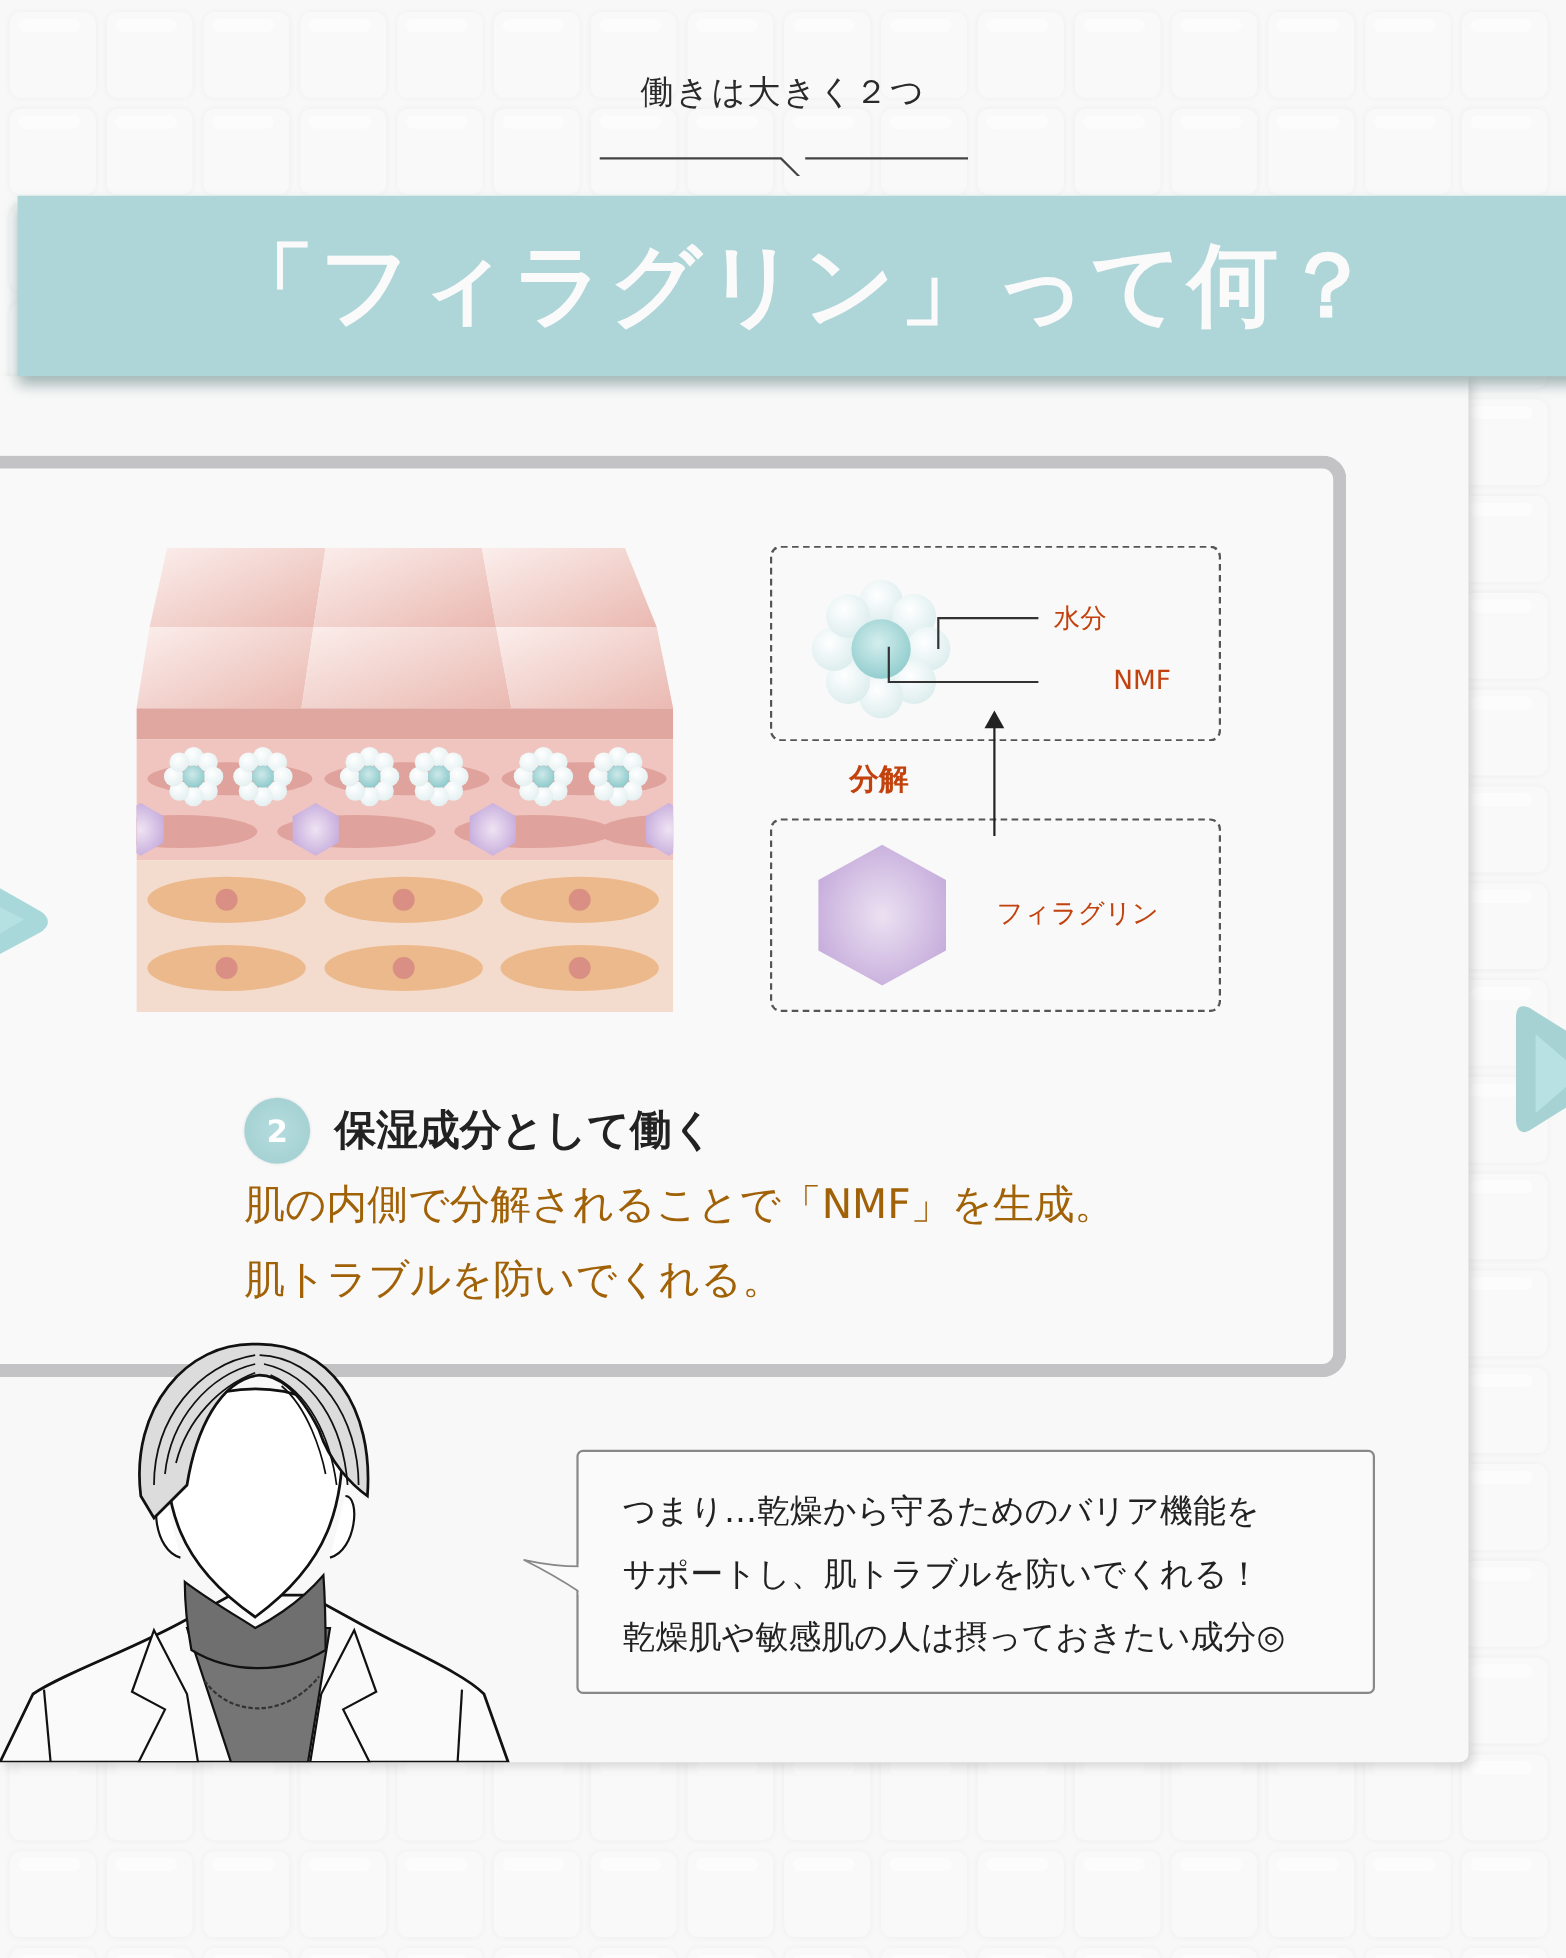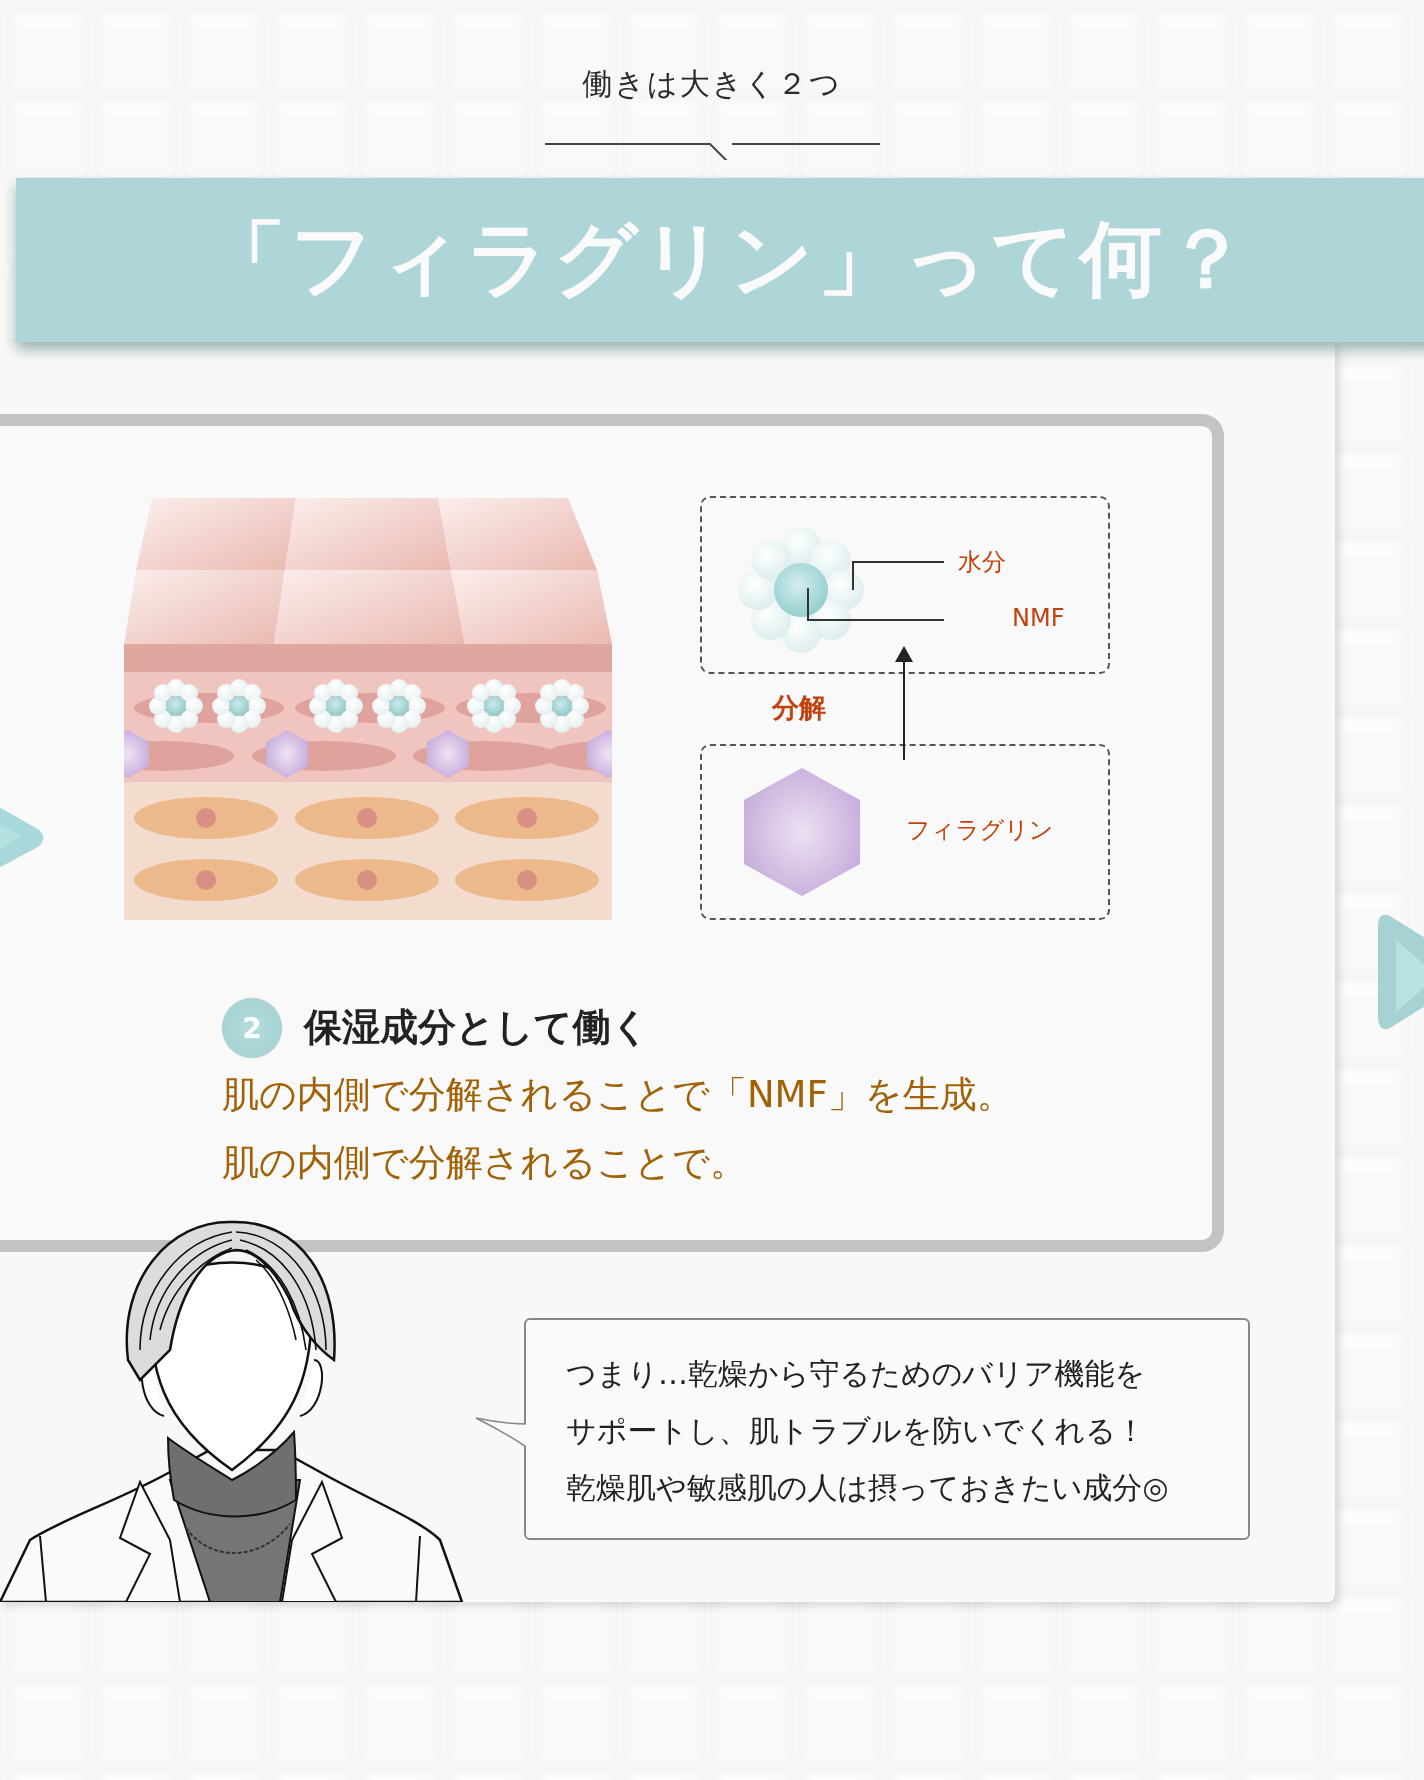--- a/index.html
+++ b/index.html
@@ -609,21 +609,21 @@
     </defs>
     <polygon points="62,4 120,36 120,100 62,132 4,100 4,36" fill="url(#bigHex)"></polygon>
   </svg>
   <div class="label-text" style="left:210px; top:320px;text-align:center;">フィラグリン</div>
 </div>
 
 <div class="point">
   <div class="badge">2</div>
   <div class="point-title">保湿成分として働く</div>
   <div class="body-line" style="top:72px;">肌の内側で分解されることで「NMF」を生成。</div>
-  <div class="body-line" style="top:140px;">肌の内側で分解されることで。</div>
+  <div class="body-line" style="top:140px;">肌トラブルを防いでくれる。</div>
 </div>
 
 <div class="bubble">
   <div class="bubble-line" style="top:91px;">サポートし、肌トラブルを防いでくれる！</div>
   <div class="bubble-line" style="top:34px;">つまり…乾燥から守るためのバリア機能を</div>
   <div class="bubble-line" style="top:148px;">乾燥肌や敏感肌の人は摂っておきたい成分◎</div>
 </div>
 <svg class="bubble-tail" width="56" height="44" viewBox="0 0 56 44">
   <path d="M54,14 C40,14 20,12 2,8 C18,16 36,26 54,38" fill="#fafafa" stroke="#888" stroke-width="1.6"></path>
   <rect x="52" y="12" width="6" height="28" fill="#fafafa"></rect>

